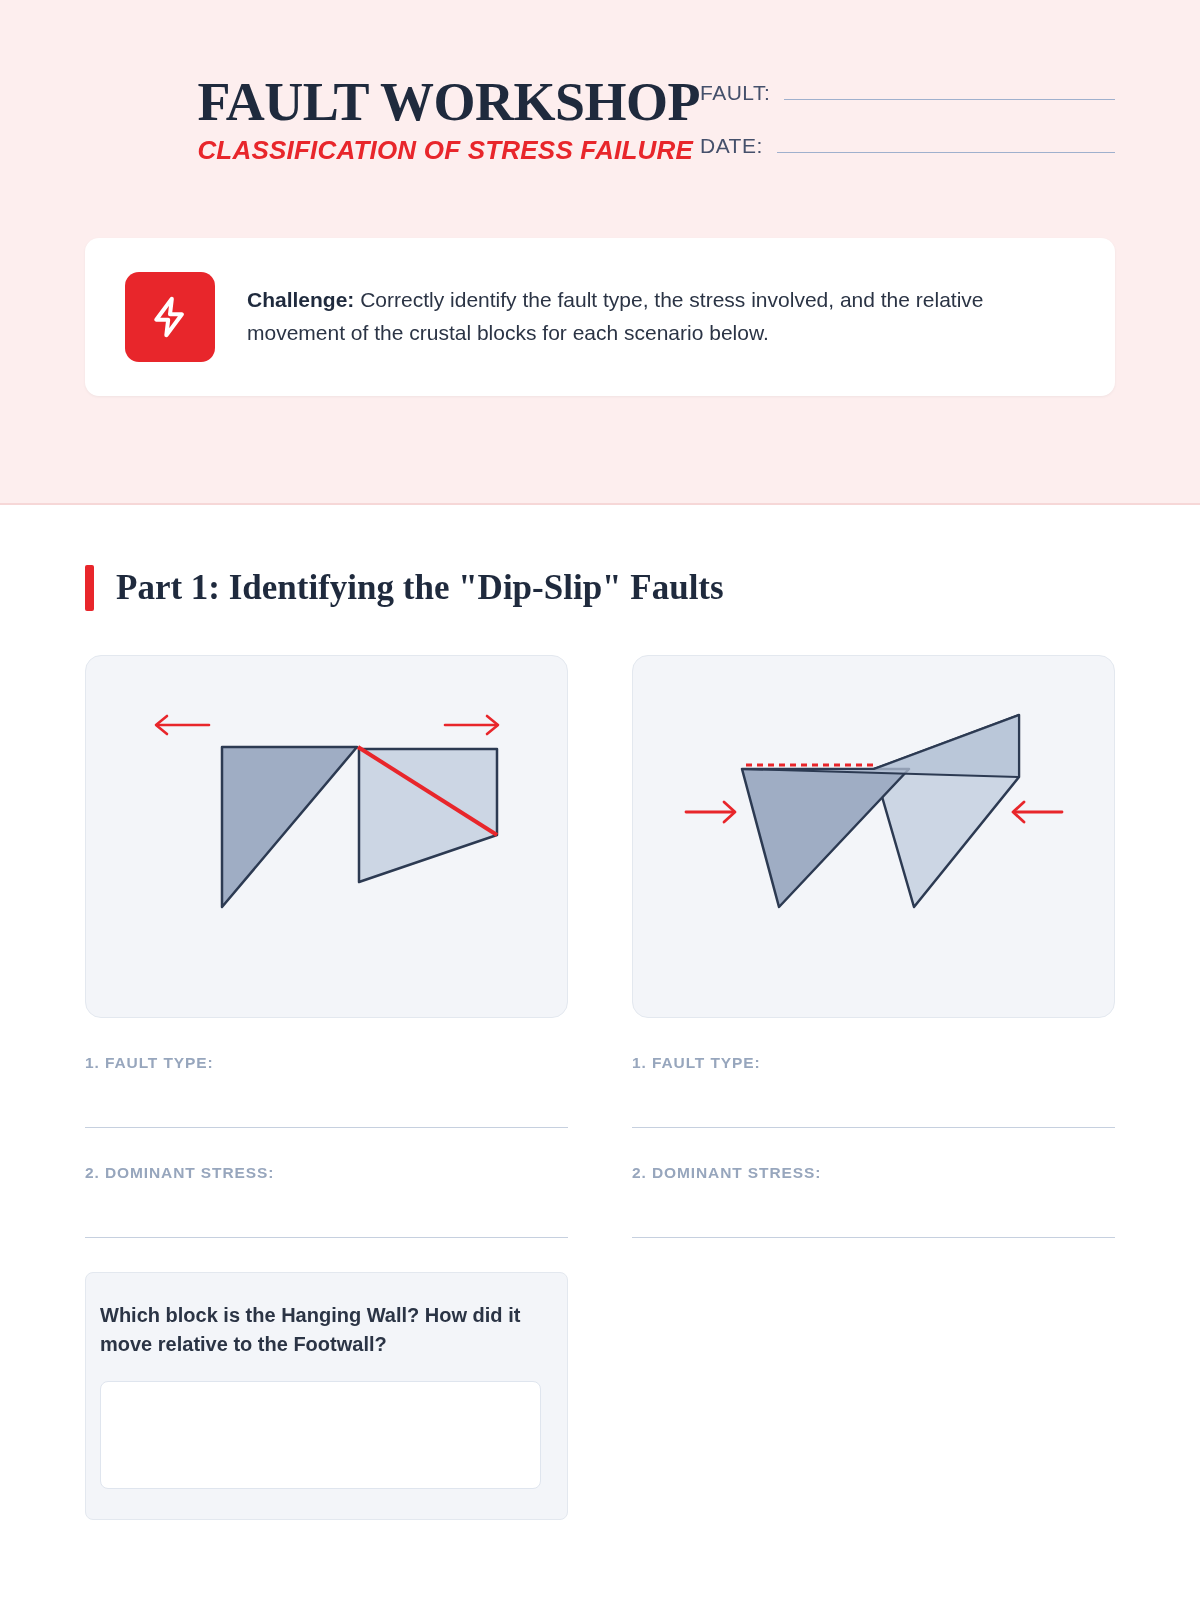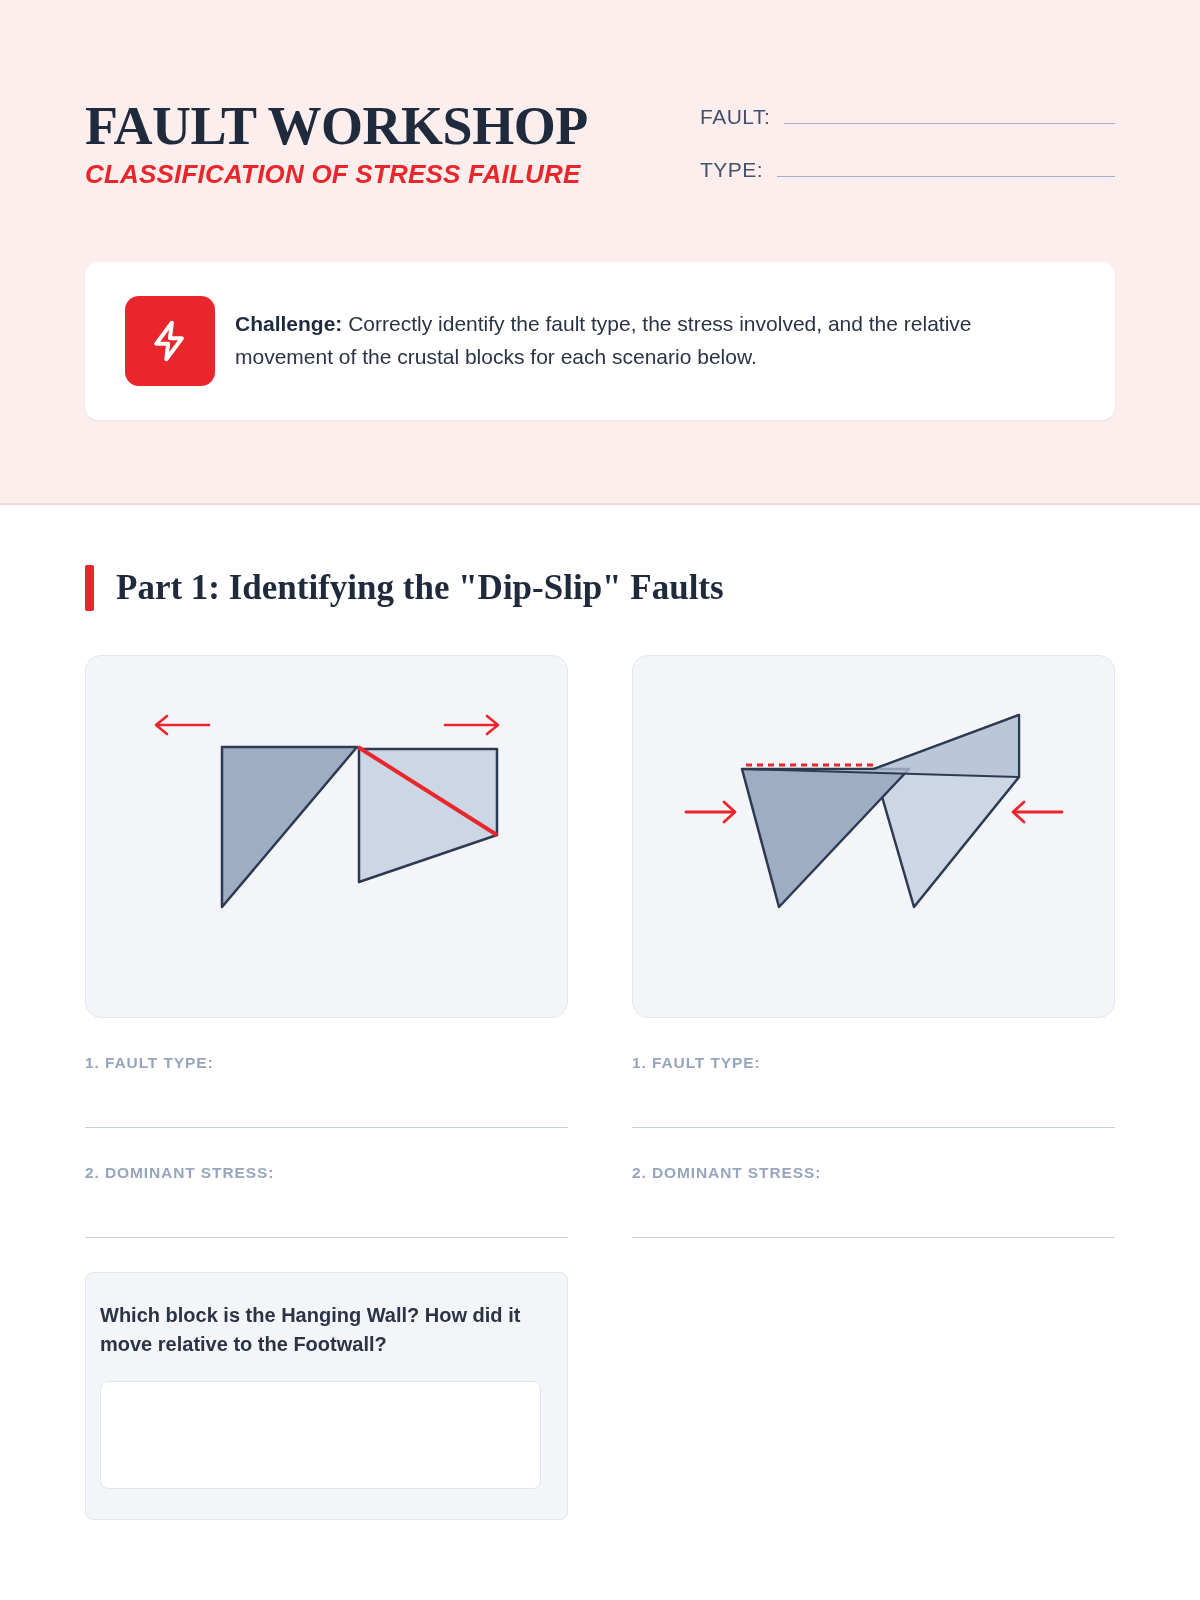--- a/index.html
+++ b/index.html
@@ -17,22 +17,21 @@
   .header {
     background: #fdeeee;
     border-bottom: 2px solid #f6d7d7;
     padding: 70px 85px 40px 85px;
     position: relative;
     height: 505px;
   }
   .header-top {
     display: flex;
     align-items: flex-start;
-    justify-content: space-between;
-    margin-top: 24px;
+    justify-content: flex-end;
   }
   .title-block { padding-top: 4px; }
   .worksheet-title {
     font-family: "Liberation Serif", serif;
     font-weight: bold;
     font-size: 54px;
     letter-spacing: -0.5px;
     color: #1f2a3d;
     margin: 0 0 4px 0;
     line-height: 1.05;
@@ -70,21 +69,21 @@
   }
 
   
   .challenge-card {
     margin-top: 52px;
     background: #ffffff;
     border-radius: 14px;
     padding: 34px 40px;
     display: flex;
     align-items: center;
-    gap: 20px;
+    gap: 32px;
     box-shadow: 0 1px 3px rgba(0,0,0,0.05);
   }
   .challenge-icon {
     width: 90px;
     height: 90px;
     border-radius: 14px;
     background: #e8262b;
     flex: 0 0 90px;
     display: flex;
     align-items: center;
@@ -179,21 +178,21 @@
       <h1 class="worksheet-title">FAULT WORKSHOP</h1>
       <p class="worksheet-subtitle">CLASSIFICATION OF STRESS FAILURE</p>
     </div>
 
     <div class="meta-block">
       <div class="meta-row">
         <span class="meta-label">FAULT:</span>
         <span class="meta-line"></span>
       </div>
       <div class="meta-row">
-        <span class="meta-label">TYPE:</span>
+        <span class="meta-label">DATE:</span>
         <span class="meta-line"></span>
       </div>
     </div>
   </div>
 
   <div class="challenge-card">
     <div class="challenge-icon">
       <svg width="44" height="44" viewBox="0 0 24 24" fill="none" stroke="#ffffff" stroke-width="2.2" stroke-linejoin="round" stroke-linecap="round">
         <polygon points="13,2 4.5,13.5 11,13.5 10,22 18.5,10.5 12,10.5"></polygon>
       </svg>

